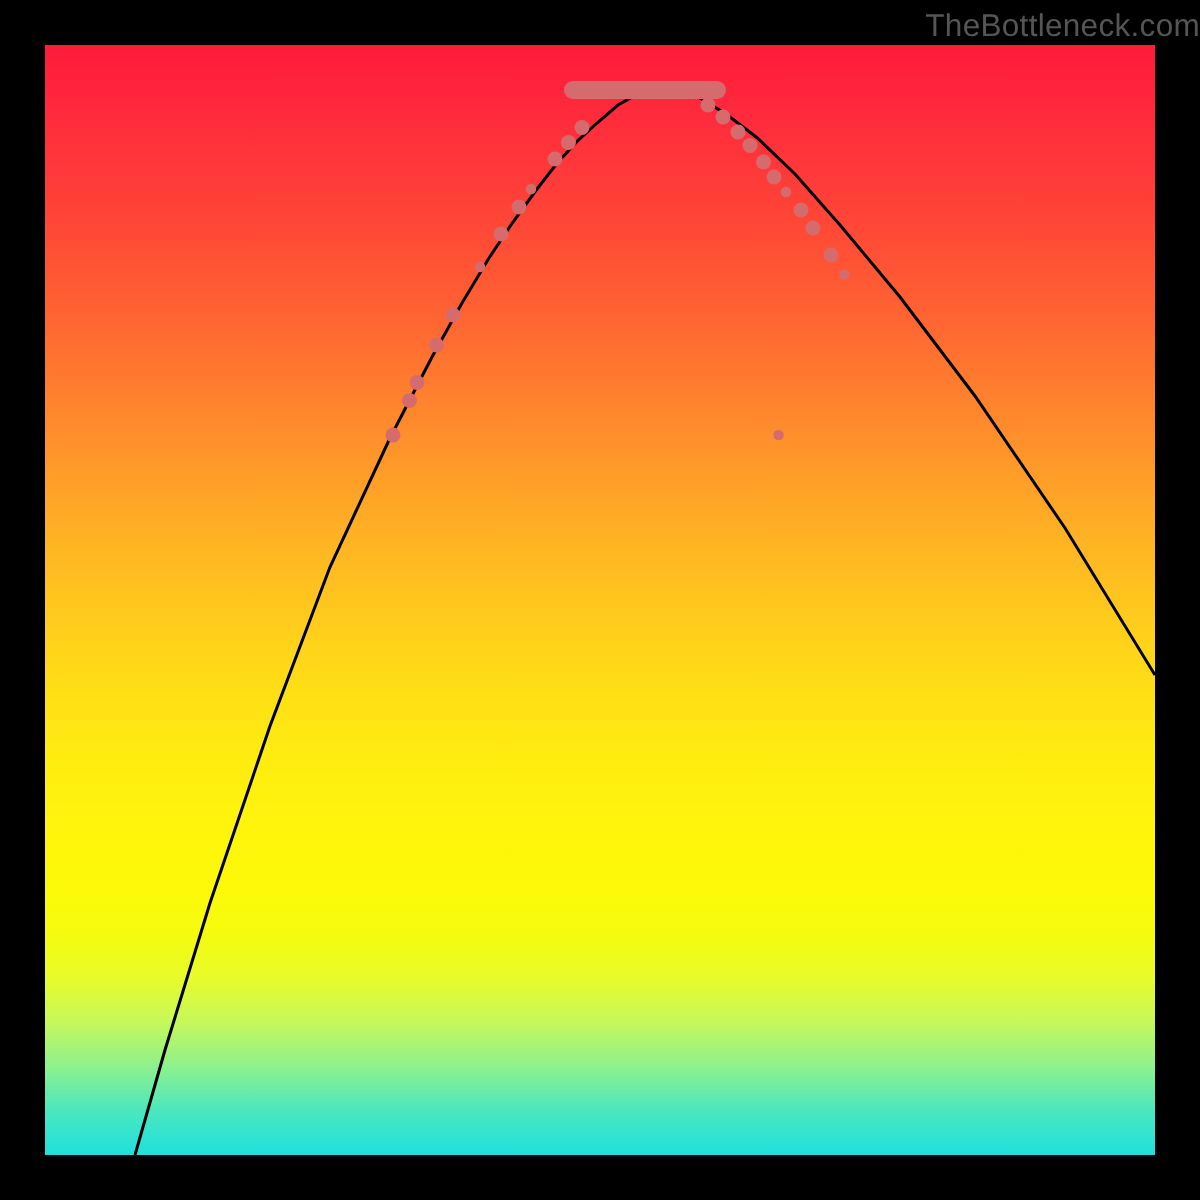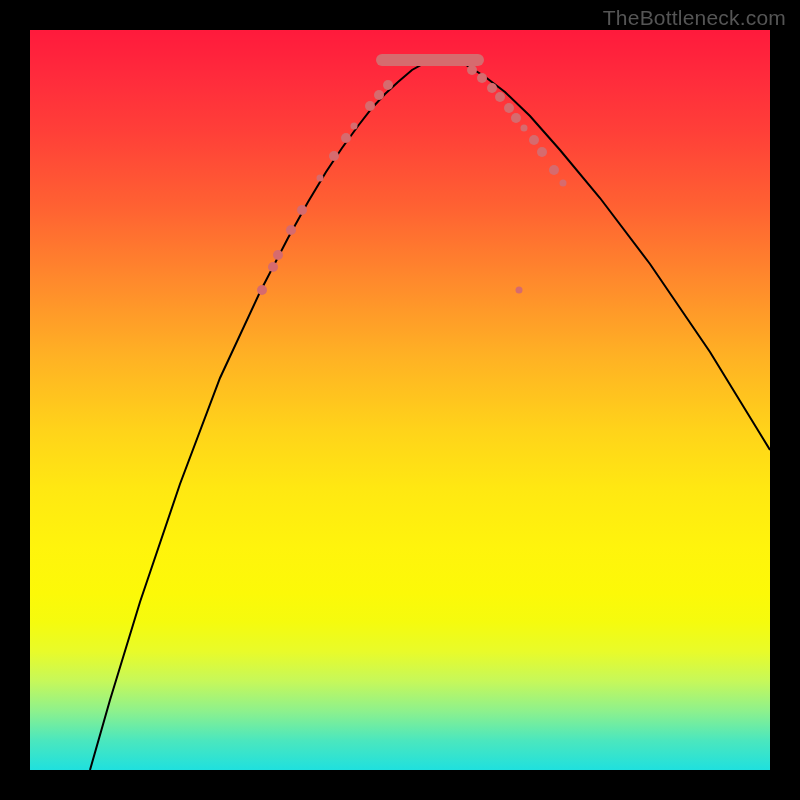--- a/index.html
+++ b/index.html
@@ -46,21 +46,21 @@
       #e8fb2a 84%,
       #c6f85a 88%,
       #8ef18c 92%,
       #4be7be 96%,
       #1fe0de 100%
     );
   }
   .watermark {
     position: absolute;
     top: 6px;
-    right: 14px;
+    right: 0;
     color: #555;
     font-size: 21px;
     font-weight: 500;
     letter-spacing: 0.2px;
     user-select: none;
   }
   svg.curve {
     position: absolute;
     inset: 0;
     width: 740px;

